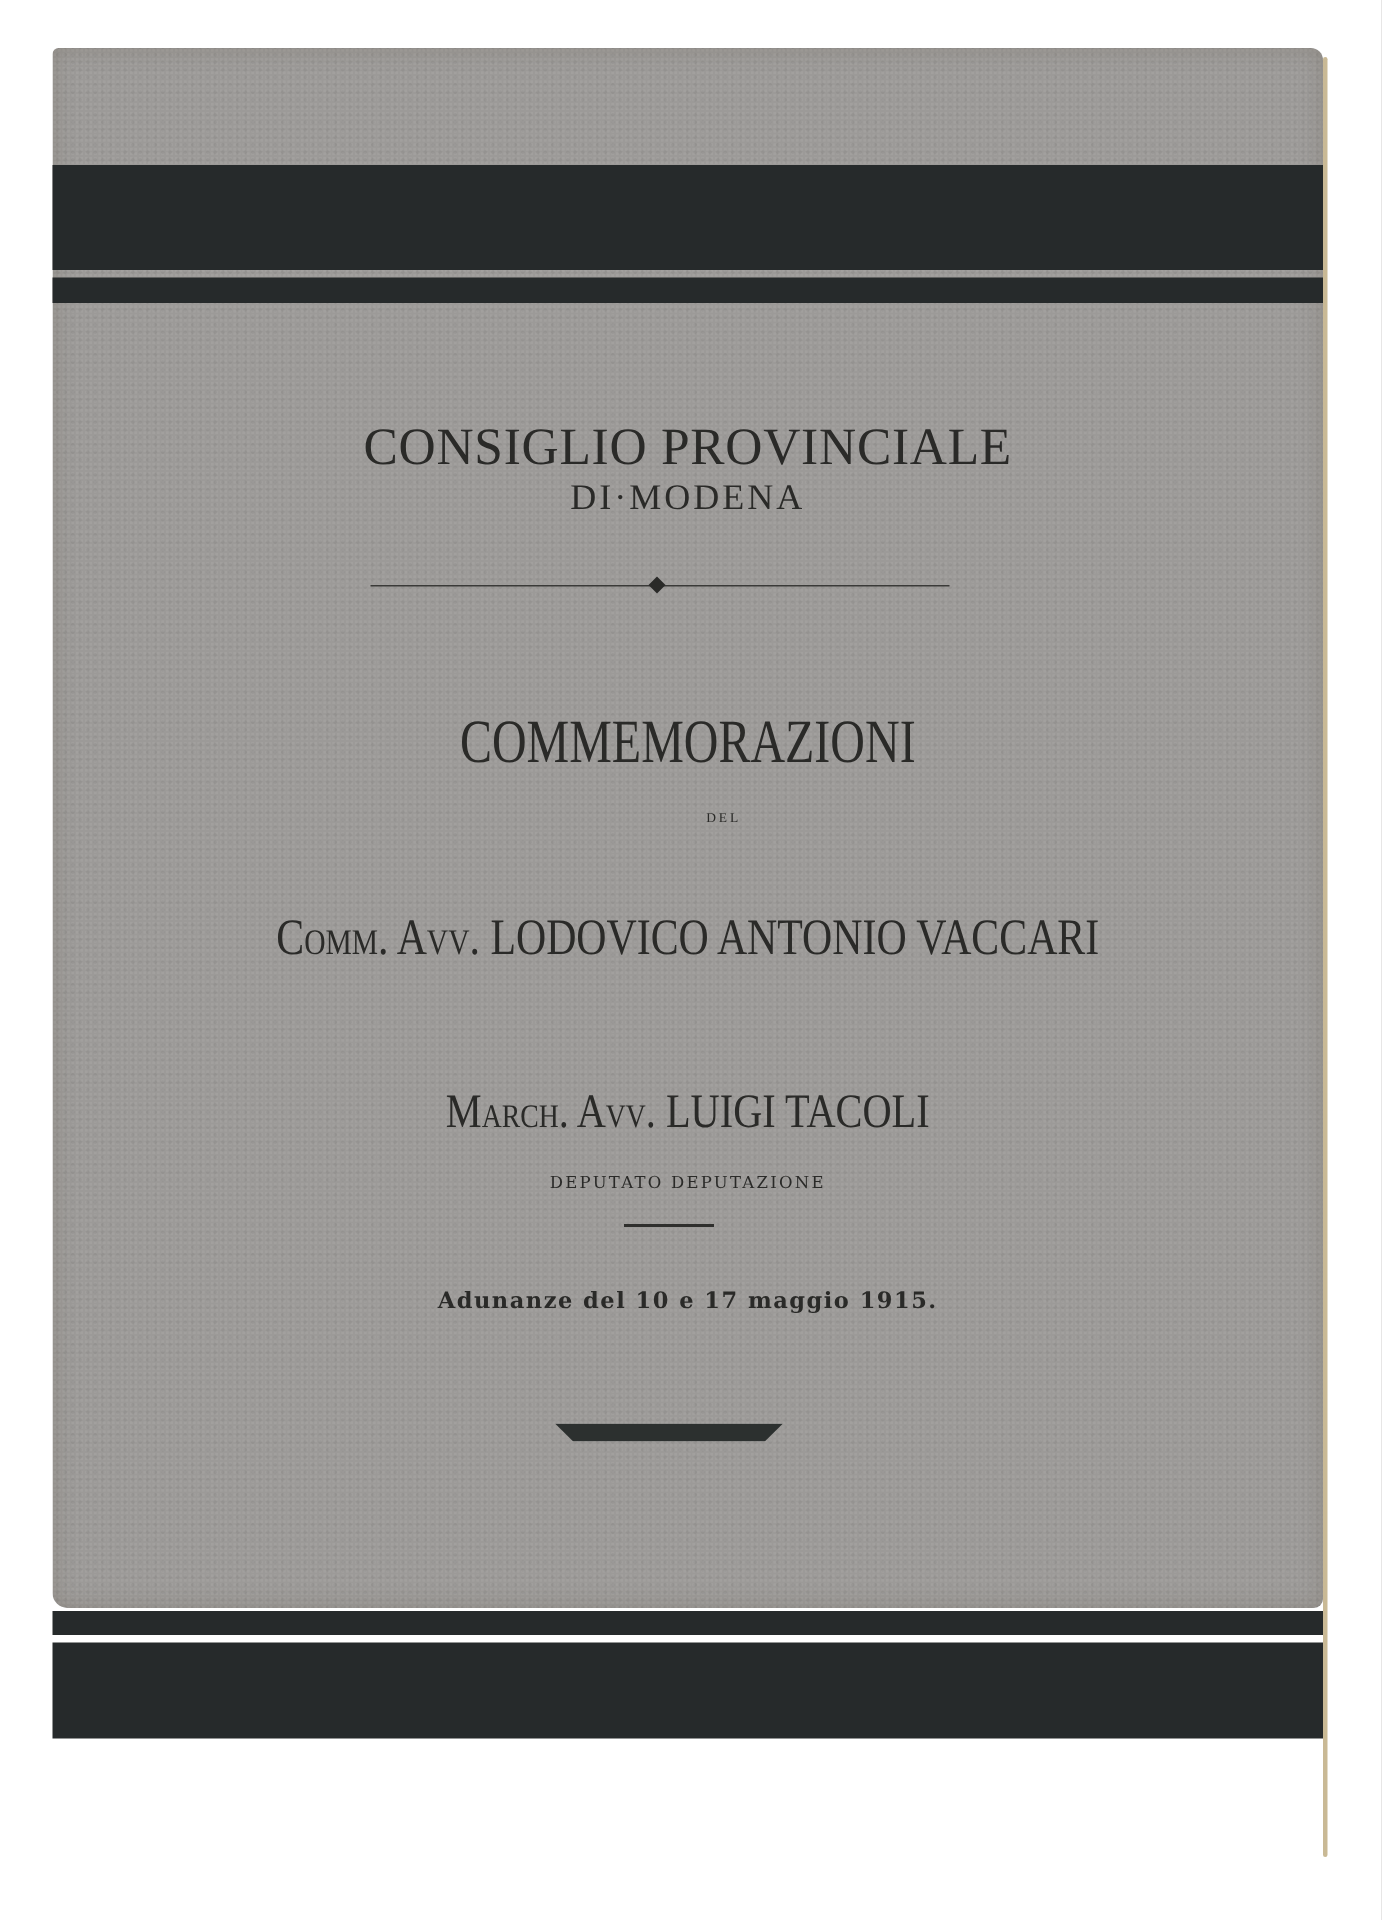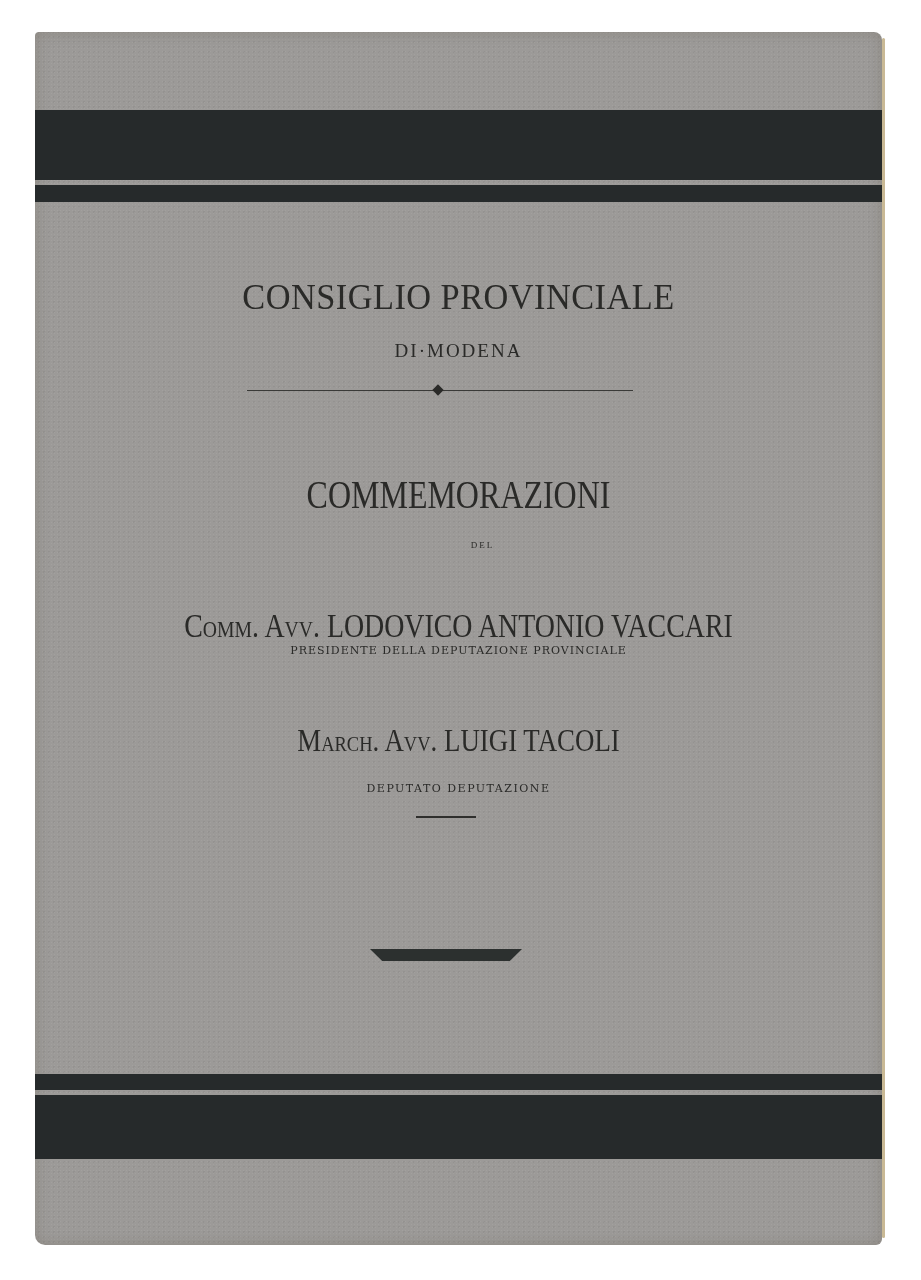--- a/index.html
+++ b/index.html
@@ -11,21 +11,21 @@
       width: 921px;
       height: 1280px;
       position: relative;
       overflow: hidden;
     }
     .page {
       position: absolute;
       left: 35px;
       top: 32px;
       width: 847px;
-      height: 1213px;
+      height: 1040px;
       background: #9c9a98;
       background-image:
         radial-gradient(rgba(255,255,255,0.06) 1px, transparent 1px),
         radial-gradient(rgba(0,0,0,0.05) 1px, transparent 1px);
       background-size: 3px 3px, 5px 5px;
       background-position: 0 0, 1px 2px;
       border-radius: 4px 8px 6px 10px;
       box-shadow: inset 0 0 14px rgba(90,80,60,0.25);
     }
     .page::after {
@@ -59,22 +59,22 @@
       white-space: nowrap;
     }
     .council {
       top: 246px;
       font-size: 35px;
       letter-spacing: 0.5px;
       font-family: "Liberation Serif", serif;
       transform: scaleX(0.98);
     }
     .city {
-      top: 308px;
-      font-size: 19px;
+      top: 287px;
+      font-size: 24px;
       letter-spacing: 2px;
       font-family: "Liberation Serif", serif;
     }
     .rule-diamond {
       position: absolute;
       left: 212px;
       top: 358px;
       width: 386px;
       height: 1px;
       background: #3a3a38;
@@ -169,29 +169,29 @@
   </div>
 
   <div class="text main-title">COMMEMORAZIONI</div>
 
   <div class="text small-caps-word del1">DEL</div>
 
   <div class="text name1">
     <span class="prefix">Comm. Avv.</span>
     <span>LODOVICO ANTONIO VACCARI</span>
   </div>
-  <div class="text role1">PRESIDENTE DELLA DEPUTAZIONE PROVINCIALE</div>
 
 
   <div class="text name2">
     <span class="prefix">March. Avv.</span>
     <span>LUIGI TACOLI</span>
   </div>
   <div class="text role2">DEPUTATO DEPUTAZIONE</div>
 
   <div class="short-rule"></div>
 
+  <div class="text meeting">Adunanze del 10 e 17 maggio 1915.</div>
 
   <div class="ornament"></div>
 
   <div class="band bottom-thin"></div>
   <div class="band bottom-thick"></div>
 </div>
 
 </body></html>

